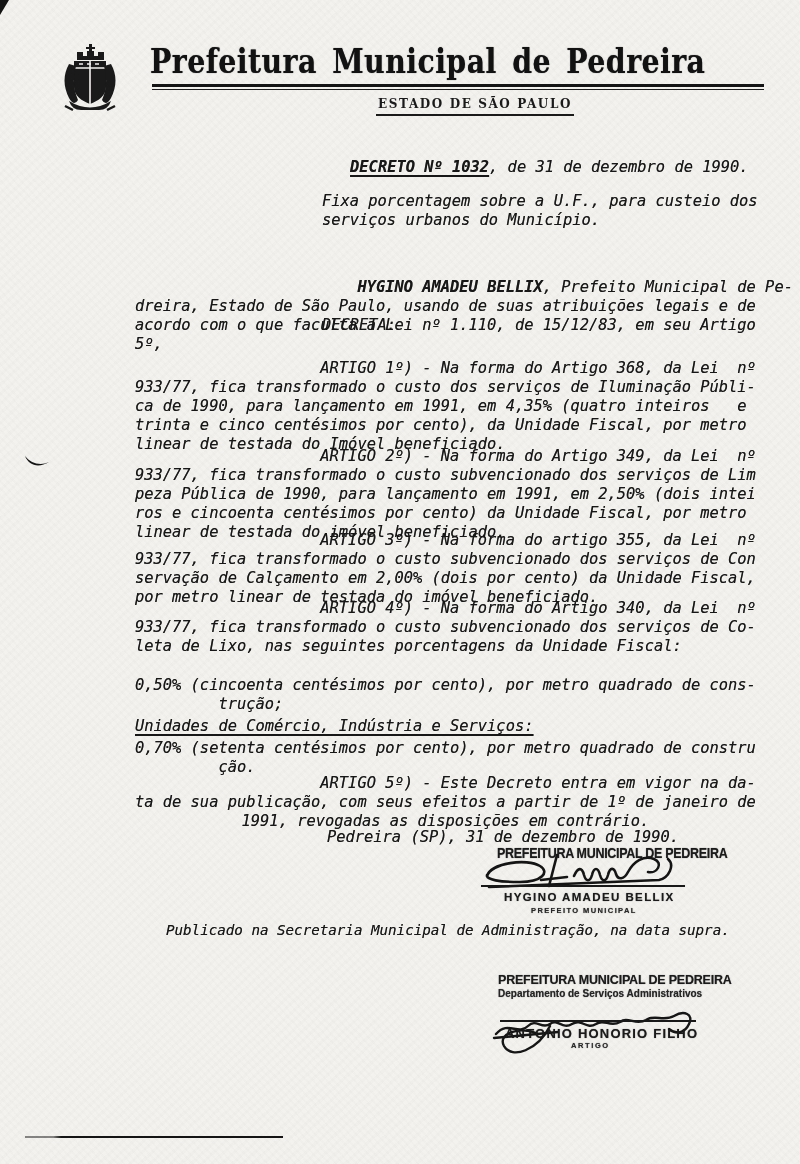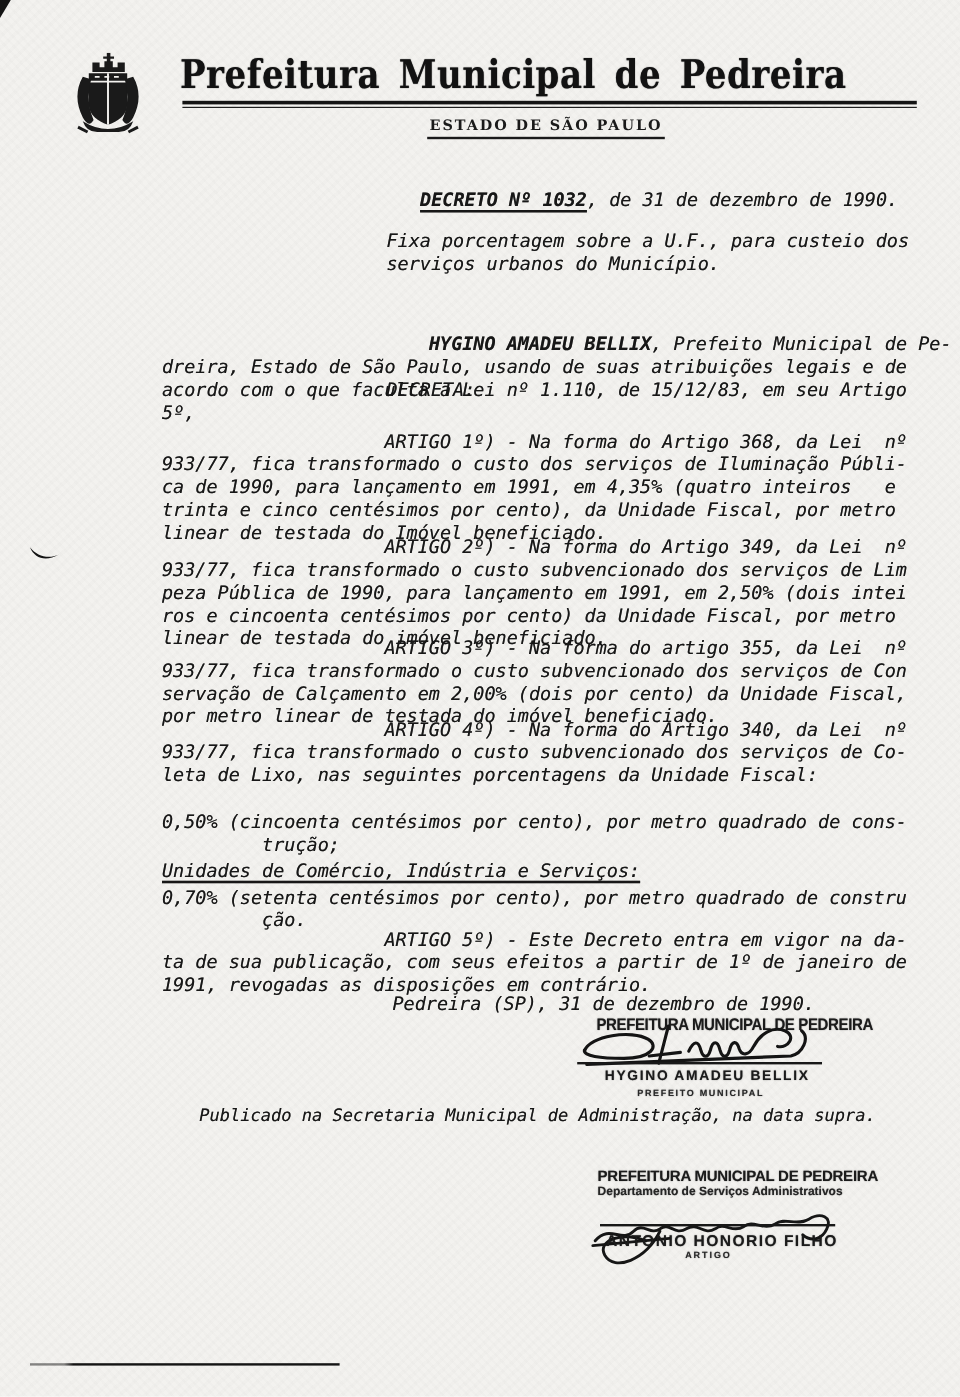--- a/index.html
+++ b/index.html
@@ -32,21 +32,21 @@
     letter-spacing:.5px;word-spacing:6px;color:#121212;
     transform:scaleX(.86);transform-origin:left center;
     text-shadow:0 0 1px rgba(0,0,0,.7);
     white-space:nowrap;
   }
   .lh-rule{
     position:absolute;left:152px;top:84px;width:612px;height:2px;
     border-top:3.5px solid #141414;border-bottom:1.2px solid #1d1d1d;
   }
   .lh-sub{
-    position:absolute;left:356px;top:97px;
+    position:absolute;left:376px;top:97px;
     font-family:"DejaVu Serif", serif;font-weight:bold;font-size:12px;
     letter-spacing:1.6px;color:#1a1a1a;
     border-bottom:2px solid #1a1a1a;padding:0 2px 3px 2px;
     white-space:nowrap;
   }
   
   .stamp{
     position:absolute;
     font-family:"Liberation Sans", sans-serif;font-weight:bold;color:#1b1b1b;
     white-space:nowrap;text-shadow:0 0 1px rgba(0,0,0,.55);
@@ -113,21 +113,21 @@
 933/77, fica transformado o custo subvencionado dos serviços de Co-
 leta de Lixo, nas seguintes porcentagens da Unidade Fiscal:</div>
 
   <div class="tw" style="left:135px;top:676px;">0,50% (cincoenta centésimos por cento), por metro quadrado de cons-
          trução;</div>
 
   <div class="tw uline" style="left:135px;top:717px;">Unidades de Comércio, Indústria e Serviços:</div>
   <div class="tw" style="left:135px;top:739px;">0,70% (setenta centésimos por cento), por metro quadrado de constru
          ção.</div>
 
-  <div class="tw" style="left:135px;top:774px;">                    ARTIGO 5º) - Este Decreto entra em vigor na da-
+  <div class="tw" style="left:135px;top:774px;text-align:center;">                    ARTIGO 5º) - Este Decreto entra em vigor na da-
 ta de sua publicação, com seus efeitos a partir de 1º de janeiro de
 1991, revogadas as disposições em contrário.</div>
 
   <div class="tw" style="left:327px;top:828px;text-align:right;">Pedreira (SP), 31 de dezembro de 1990.</div>
 
   <div class="stamp" style="left:497px;top:846px;font-size:12.5px;letter-spacing:-0.3px;transform:scaleY(1.12);transform-origin:left top;">PREFEITURA MUNICIPAL DE PEDREIRA</div>
   <svg class="abs" style="left:477px;top:850px" width="212" height="44" viewBox="0 0 212 44">
     <g fill="none" stroke="#141414" stroke-width="2.6" stroke-linecap="round">
       <path d="M10,26 C14,13 50,8 63,16 C73,22 65,32 43,32 C23,32 9,30 10,25"></path>
       <path d="M72,36 L80,5"></path>

